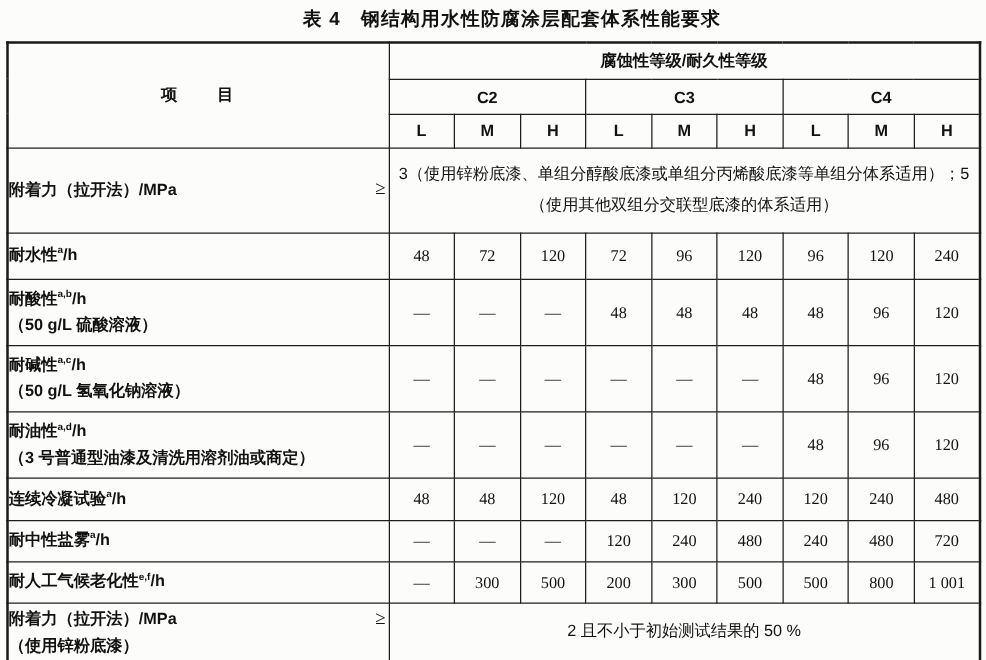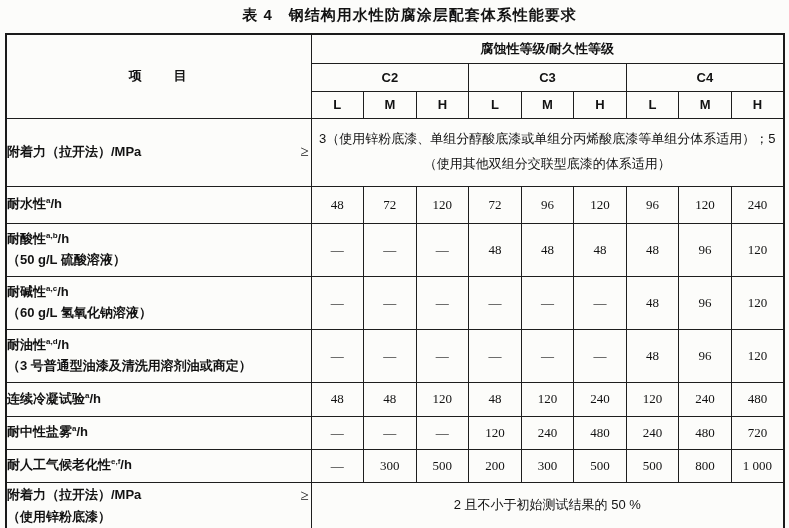--- a/index.html
+++ b/index.html
@@ -122,21 +122,21 @@
           <td class="val-cell">48</td>
           <td class="val-cell">48</td>
           <td class="val-cell">48</td>
           <td class="val-cell">48</td>
           <td class="val-cell">96</td>
           <td class="val-cell">120</td>
         </tr>
         <tr style="height: 53px; margin-left: 19px;">
           <td class="label-cell">
             <div class="lbl-line"><span>耐碱性<sup>a,c</sup>/h</span></div>
-            <div class="lbl-sub">（60 g/L 氢氧化钠溶液）</div>
+            <div class="lbl-sub">（50 g/L 氢氧化钠溶液）</div>
           </td>
           <td class="val-cell">—</td>
           <td class="val-cell">—</td>
           <td class="val-cell">—</td>
           <td class="val-cell">—</td>
           <td class="val-cell">—</td>
           <td class="val-cell">—</td>
           <td class="val-cell">48</td>
           <td class="val-cell">96</td>
           <td class="val-cell">120</td>
@@ -189,21 +189,21 @@
             <div class="lbl-line"><span>耐人工气候老化性<sup>e,f</sup>/h</span></div>
           </td>
           <td class="val-cell">—</td>
           <td class="val-cell">300</td>
           <td class="val-cell">500</td>
           <td class="val-cell">200</td>
           <td class="val-cell">300</td>
           <td class="val-cell">500</td>
           <td class="val-cell">500</td>
           <td class="val-cell">800</td>
-          <td class="val-cell">1 000</td>
+          <td class="val-cell">1 001</td>
         </tr>
         <tr style="height: 47px;">
           <td class="label-cell">
             <div class="lbl-line with-gte">
               <span>附着力（拉开法）/MPa</span>
               <span class="gte">≥</span>
             </div>
             <div class="lbl-sub">（使用锌粉底漆）</div>
           </td>
           <td class="span-cell" colspan="9">2 且不小于初始测试结果的 50 %</td>

